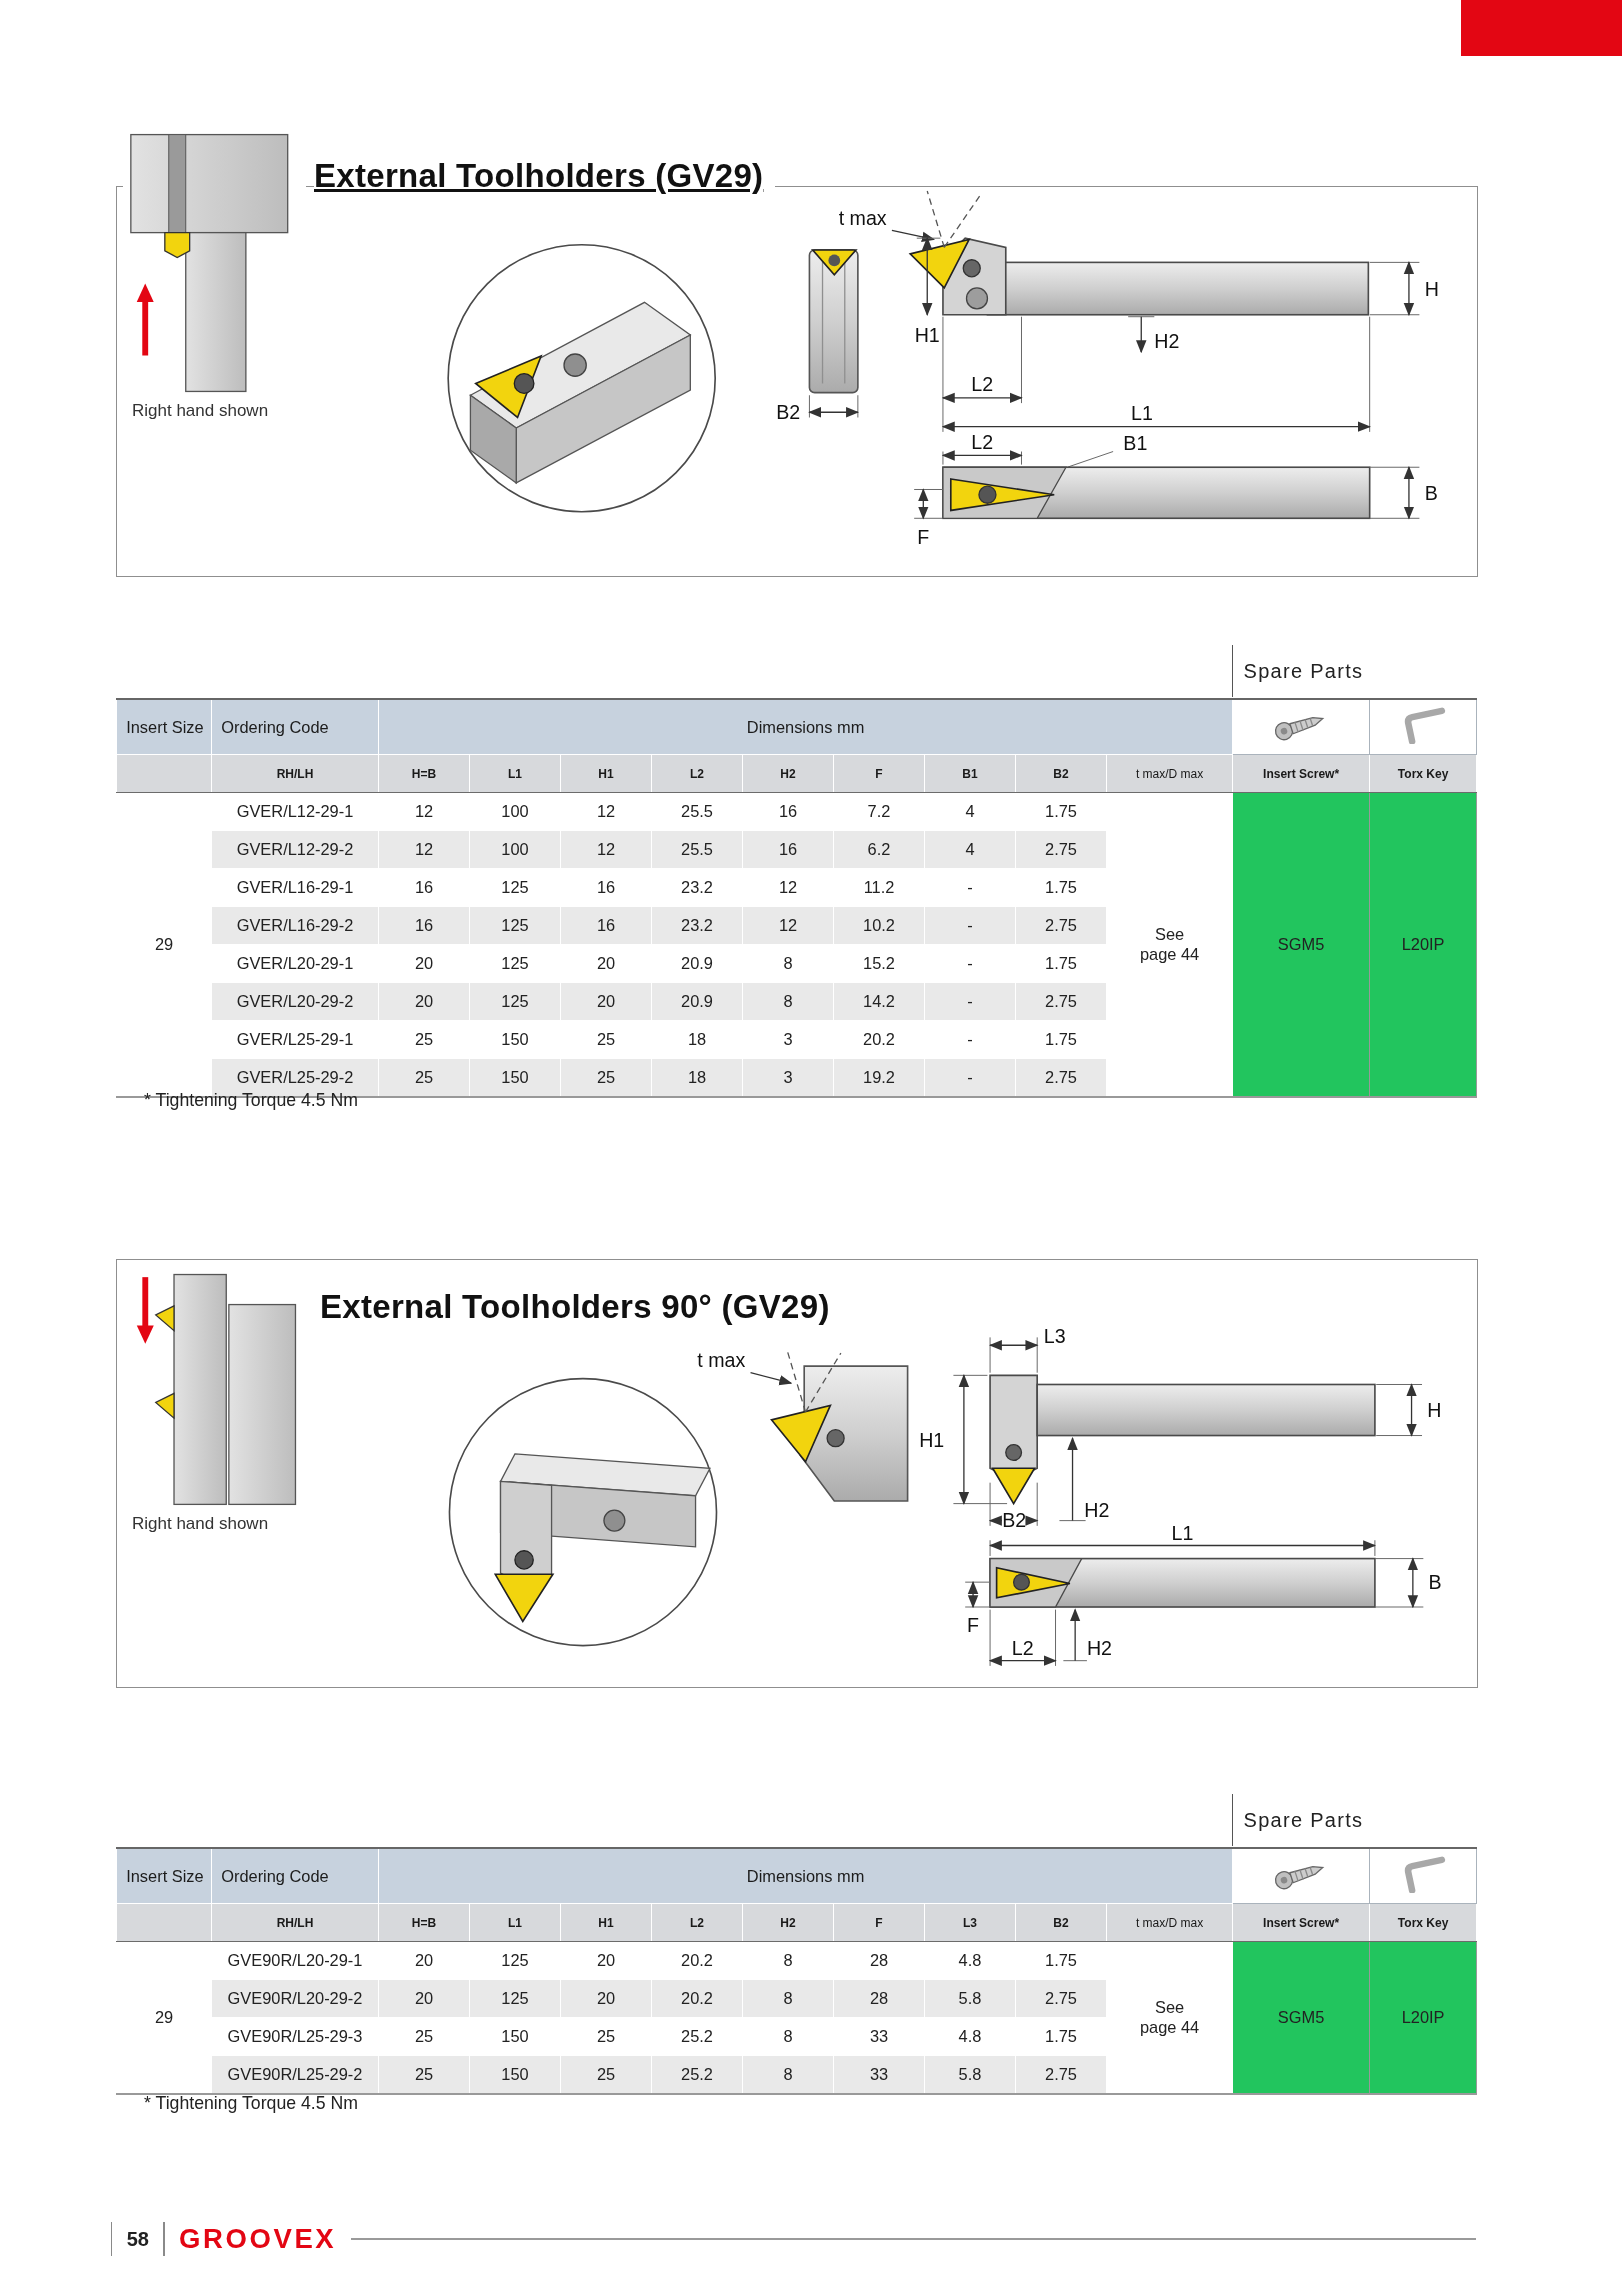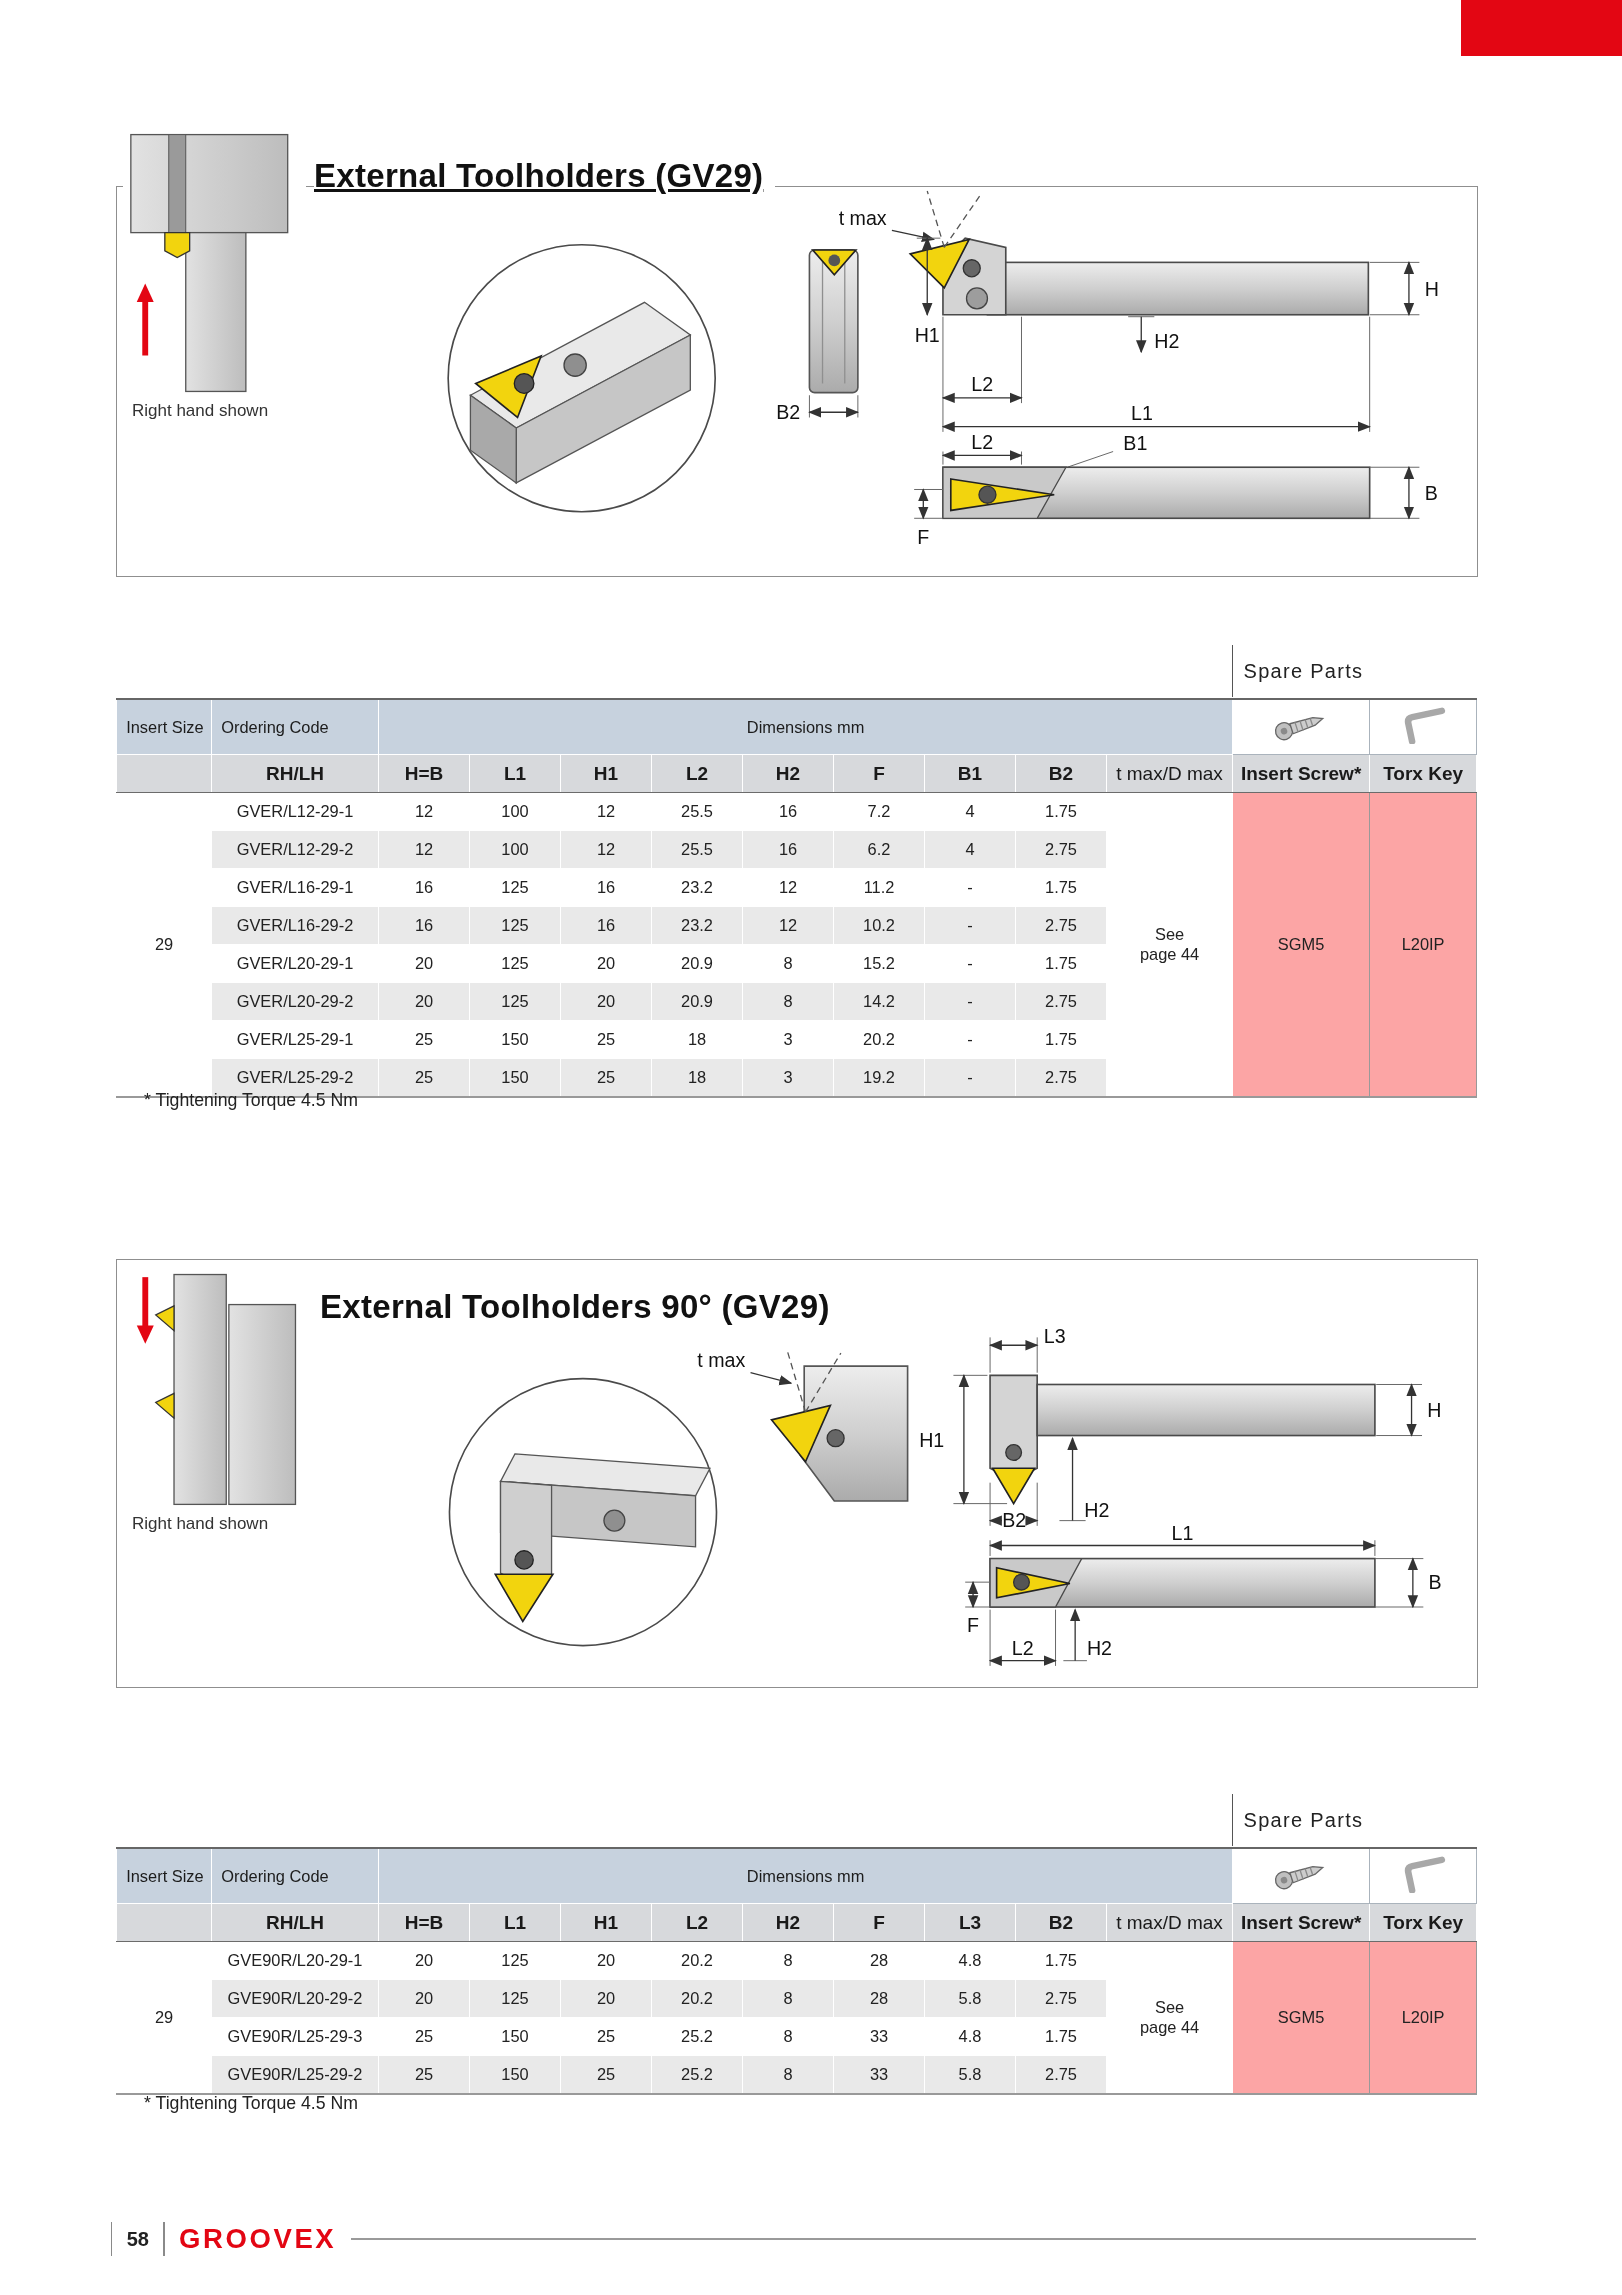--- a/index.html
+++ b/index.html
@@ -21,26 +21,26 @@
   .spare-label{height:52px;border-left:1.3px solid #555;padding-left:10.5px;display:flex;align-items:center;
     font-size:20px;letter-spacing:1.3px;color:#222;}
   
   table.spec{border-collapse:collapse;table-layout:fixed;width:1360px;font-size:16.4px;
     border-top:2px solid #666;border-bottom:2px solid #999;}
   .spec th,.spec td{border:1.3px solid #fff;text-align:center;vertical-align:middle;padding:0;}
   .spec td{height:37px;background:#fff;color:#222;}
   .h1row th{height:54px;background:#c7d2de;font-weight:normal;font-size:16.4px;color:#1c1c1c;}
   .h1row .th-left{text-align:left;padding-left:9.2px;}
   .h1row .icon-cell{background:#fff;border:1px solid #aab3bc;}
-  .h2row th{height:37px;background:#d7d9dc;font-weight:bold;font-size:19px;border-bottom:1.3px solid #6b6b6b;}
+  .h2row th{height:37px;background:#d7d9dc;font-weight:bold;font-size:12px;border-bottom:1.3px solid #6b6b6b;}
   .h2row th.tmax{font-weight:normal;}
   tr.alt td{background:#e9e9e9;}
   td.c-size{background:#fff;}
   td.c-see{background:#fff;padding:0 27.5px;line-height:19.6px;}
-  td.c-spare{background:#fca5a5;border:0.7px solid #999;margin-top:30px;}
+  td.c-spare{background:#22c55e;border:0.7px solid #999;margin-top:30px;}
   .footnote{font-size:17.7px;color:#222;margin-left:28px;}
   
   .footer{left:111px;top:2222px;width:1365px;display:flex;align-items:center;gap:14.4px;}
   .vline{width:1.3px;height:34px;background:#8a8a8a;display:inline-block;}
   .pnum{font-size:20px;font-weight:bold;color:#222;}
   .logo{color:#e30613;font-size:27.5px;font-weight:bold;letter-spacing:2.6px;}
   .hrule{flex:1;height:2px;background:#9a9a9a;}
 </style>
 </head>
 <body>

